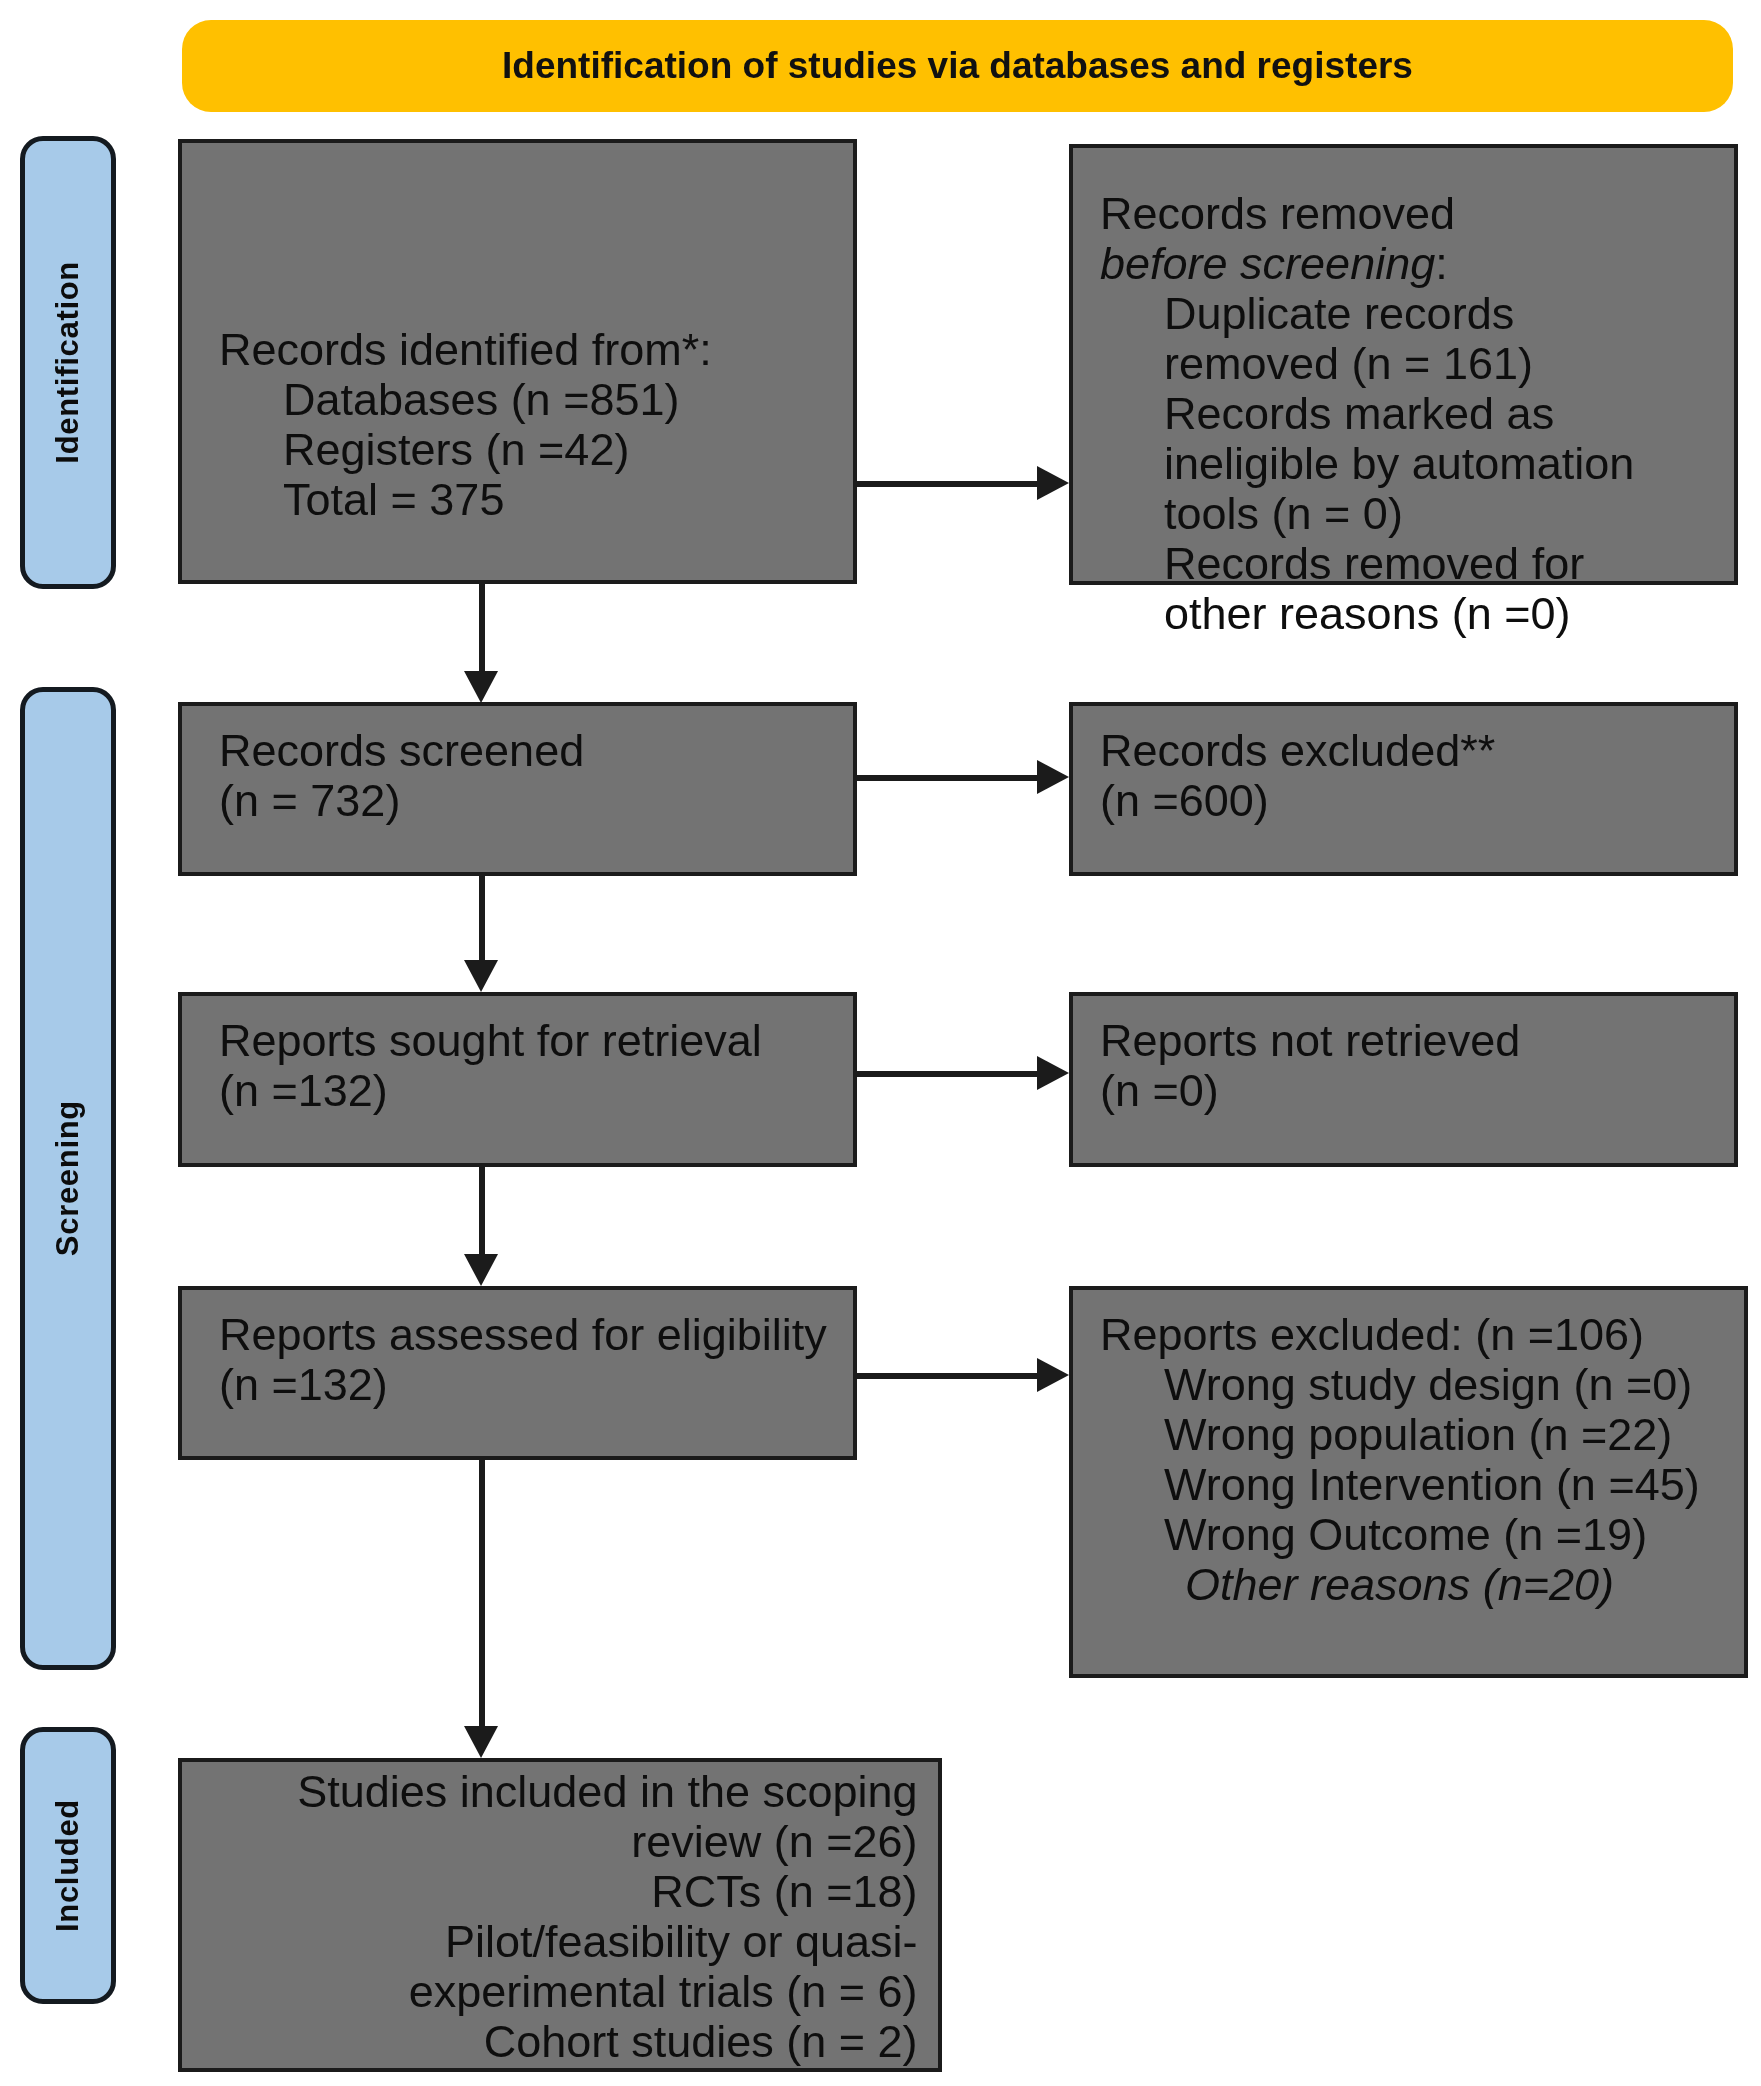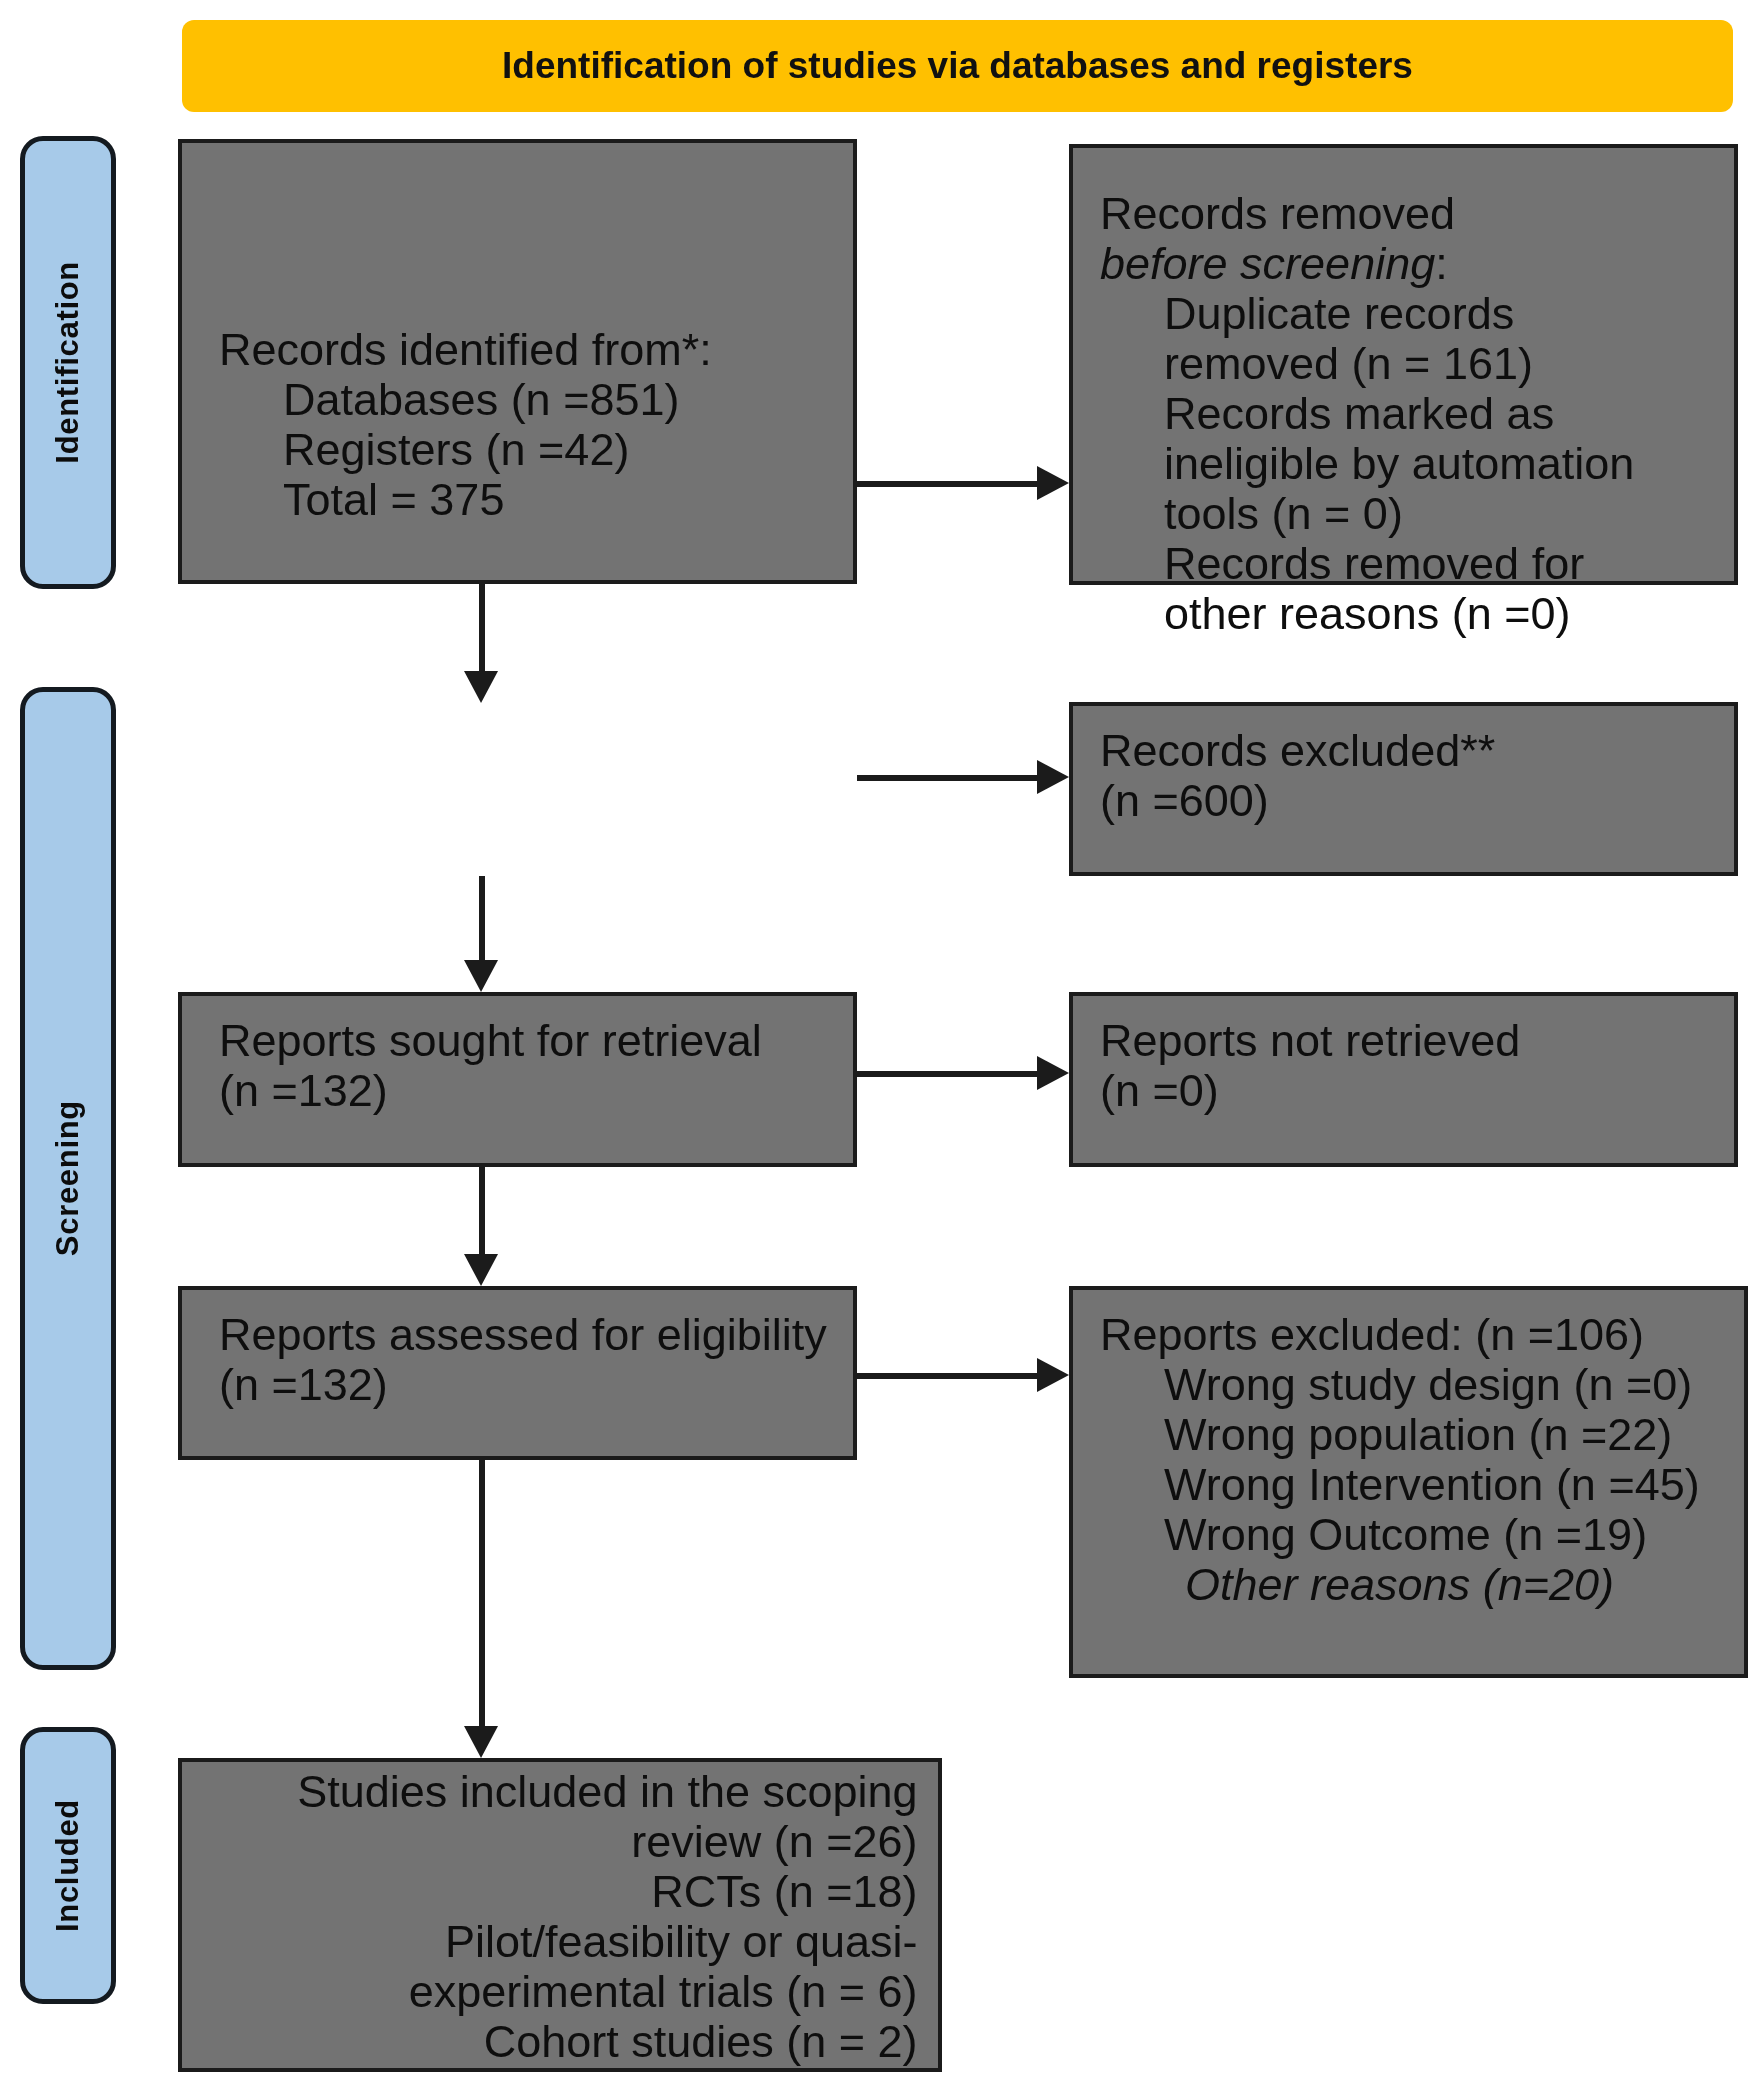--- a/index.html
+++ b/index.html
@@ -8,21 +8,21 @@
     --ink:#1b1b1b;
     --text:#0e0e0e;
   }
   html,body{margin:0;padding:0;background:#ffffff;}
   #canvas{
     position:relative;width:1761px;height:2087px;background:#ffffff;
     font-family:"Liberation Sans", sans-serif;color:var(--text);
   }
   .header{
     position:absolute;left:182px;top:20.4px;width:1551px;height:92px;
-    background:var(--header-bg);border-radius:12px;
+    background:var(--header-bg);border-radius:29px;
     display:flex;align-items:center;justify-content:center;
     font-weight:bold;font-size:37px;color:#111;
   }
   .stage{
     position:absolute;left:20.4px;width:96px;
     background:var(--stage-bg);border:5.4px solid #141a20;border-radius:23px;
     display:flex;align-items:center;justify-content:center;box-sizing:border-box;
   }
   .stage span{
     writing-mode:vertical-rl;transform:rotate(180deg);
@@ -89,20 +89,24 @@
     <div class="line indent">Total = 375</div>
   </div>
 
   <div class="box b-removed">
     <div class="line title"><span>Records removed </span><i>before screening</i><span>:</span></div>
     <div class="line indent">Duplicate records removed (n = 161)</div>
     <div class="line indent">Records marked as ineligible by automation tools (n = 0)</div>
     <div class="line indent">Records removed for other reasons (n =0)</div>
   </div>
 
+  <div class="box b-screened">
+    <div class="line">Records screened</div>
+    <div class="line">(n = 732)</div>
+  </div>
 
   <div class="box b-excluded">
     <div class="line">Records excluded**</div>
     <div class="line">(n =600)</div>
   </div>
 
   <div class="box b-sought">
     <div class="line">Reports sought for retrieval</div>
     <div class="line">(n =132)</div>
   </div>

